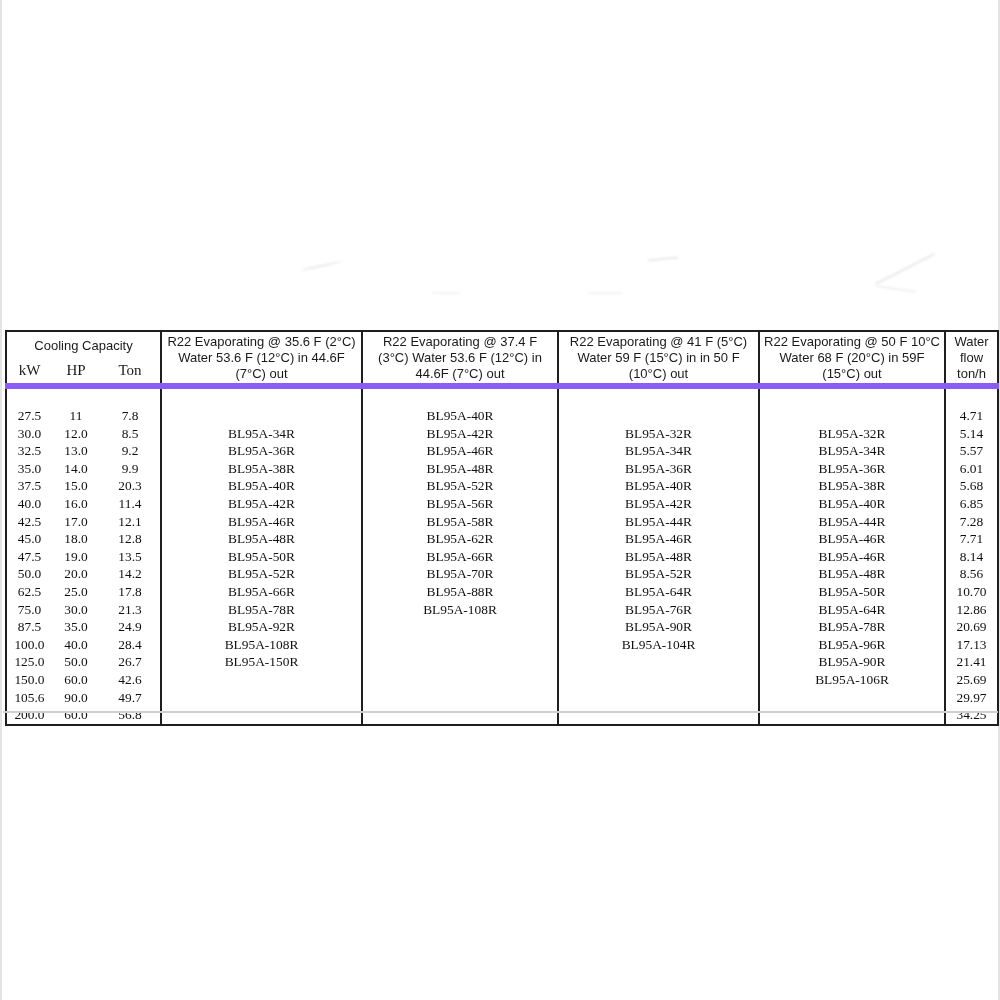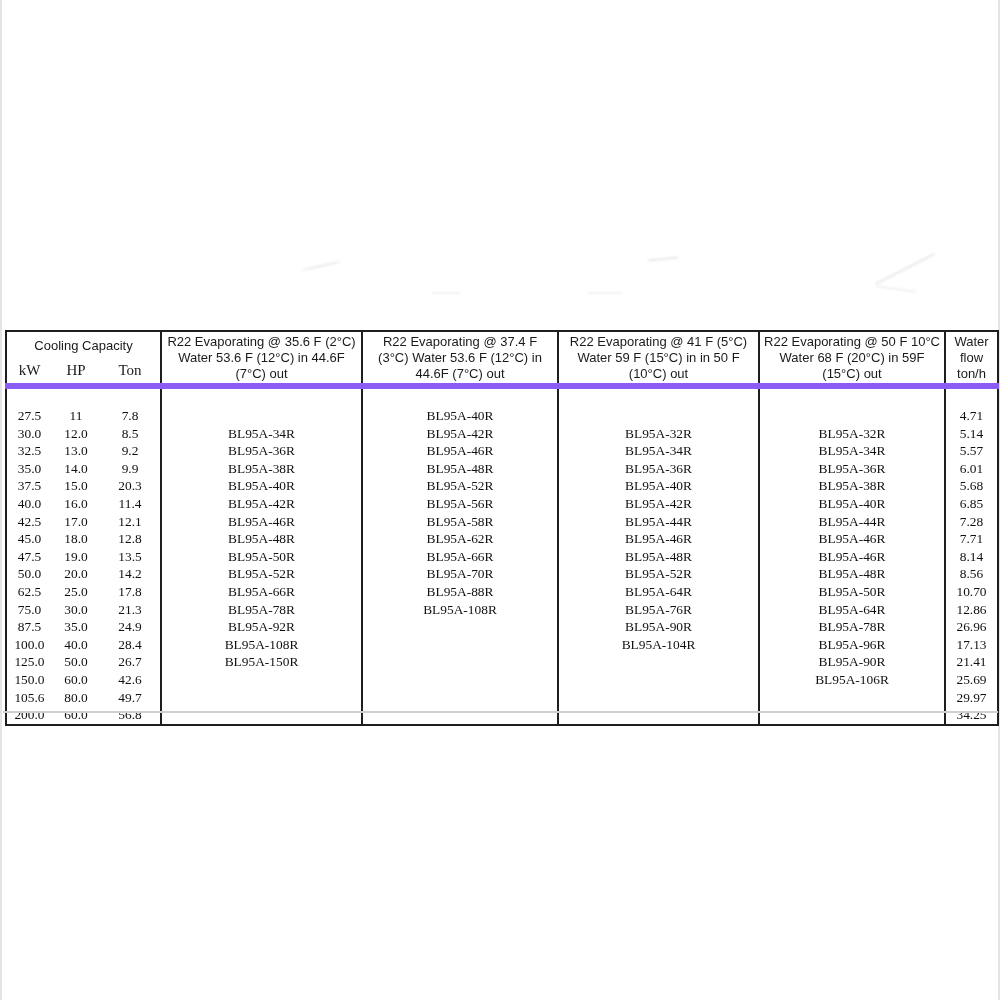--- a/index.html
+++ b/index.html
@@ -255,21 +255,21 @@
           <td class="major">12.86</td>
         </tr>
         <tr>
           <td>87.5</td>
           <td>35.0</td>
           <td>24.9</td>
           <td class="major">BL95A-92R</td>
           <td class="major"></td>
           <td class="major">BL95A-90R</td>
           <td class="major">BL95A-78R</td>
-          <td class="major">26.96</td>
+          <td class="major">20.69</td>
         </tr>
         <tr>
           <td>100.0</td>
           <td>40.0</td>
           <td>28.4</td>
           <td class="major">BL95A-108R</td>
           <td class="major"></td>
           <td class="major">BL95A-104R</td>
           <td class="major">BL95A-96R</td>
           <td class="major">17.13</td>
@@ -289,21 +289,21 @@
           <td>60.0</td>
           <td>42.6</td>
           <td class="major"></td>
           <td class="major"></td>
           <td class="major"></td>
           <td class="major">BL95A-106R</td>
           <td class="major">25.69</td>
         </tr>
         <tr>
           <td>105.6</td>
-          <td>80.0</td>
+          <td>90.0</td>
           <td>49.7</td>
           <td class="major"></td>
           <td class="major"></td>
           <td class="major"></td>
           <td class="major"></td>
           <td class="major">29.97</td>
         </tr>
         <tr>
           <td>200.0</td>
           <td>60.0</td>

